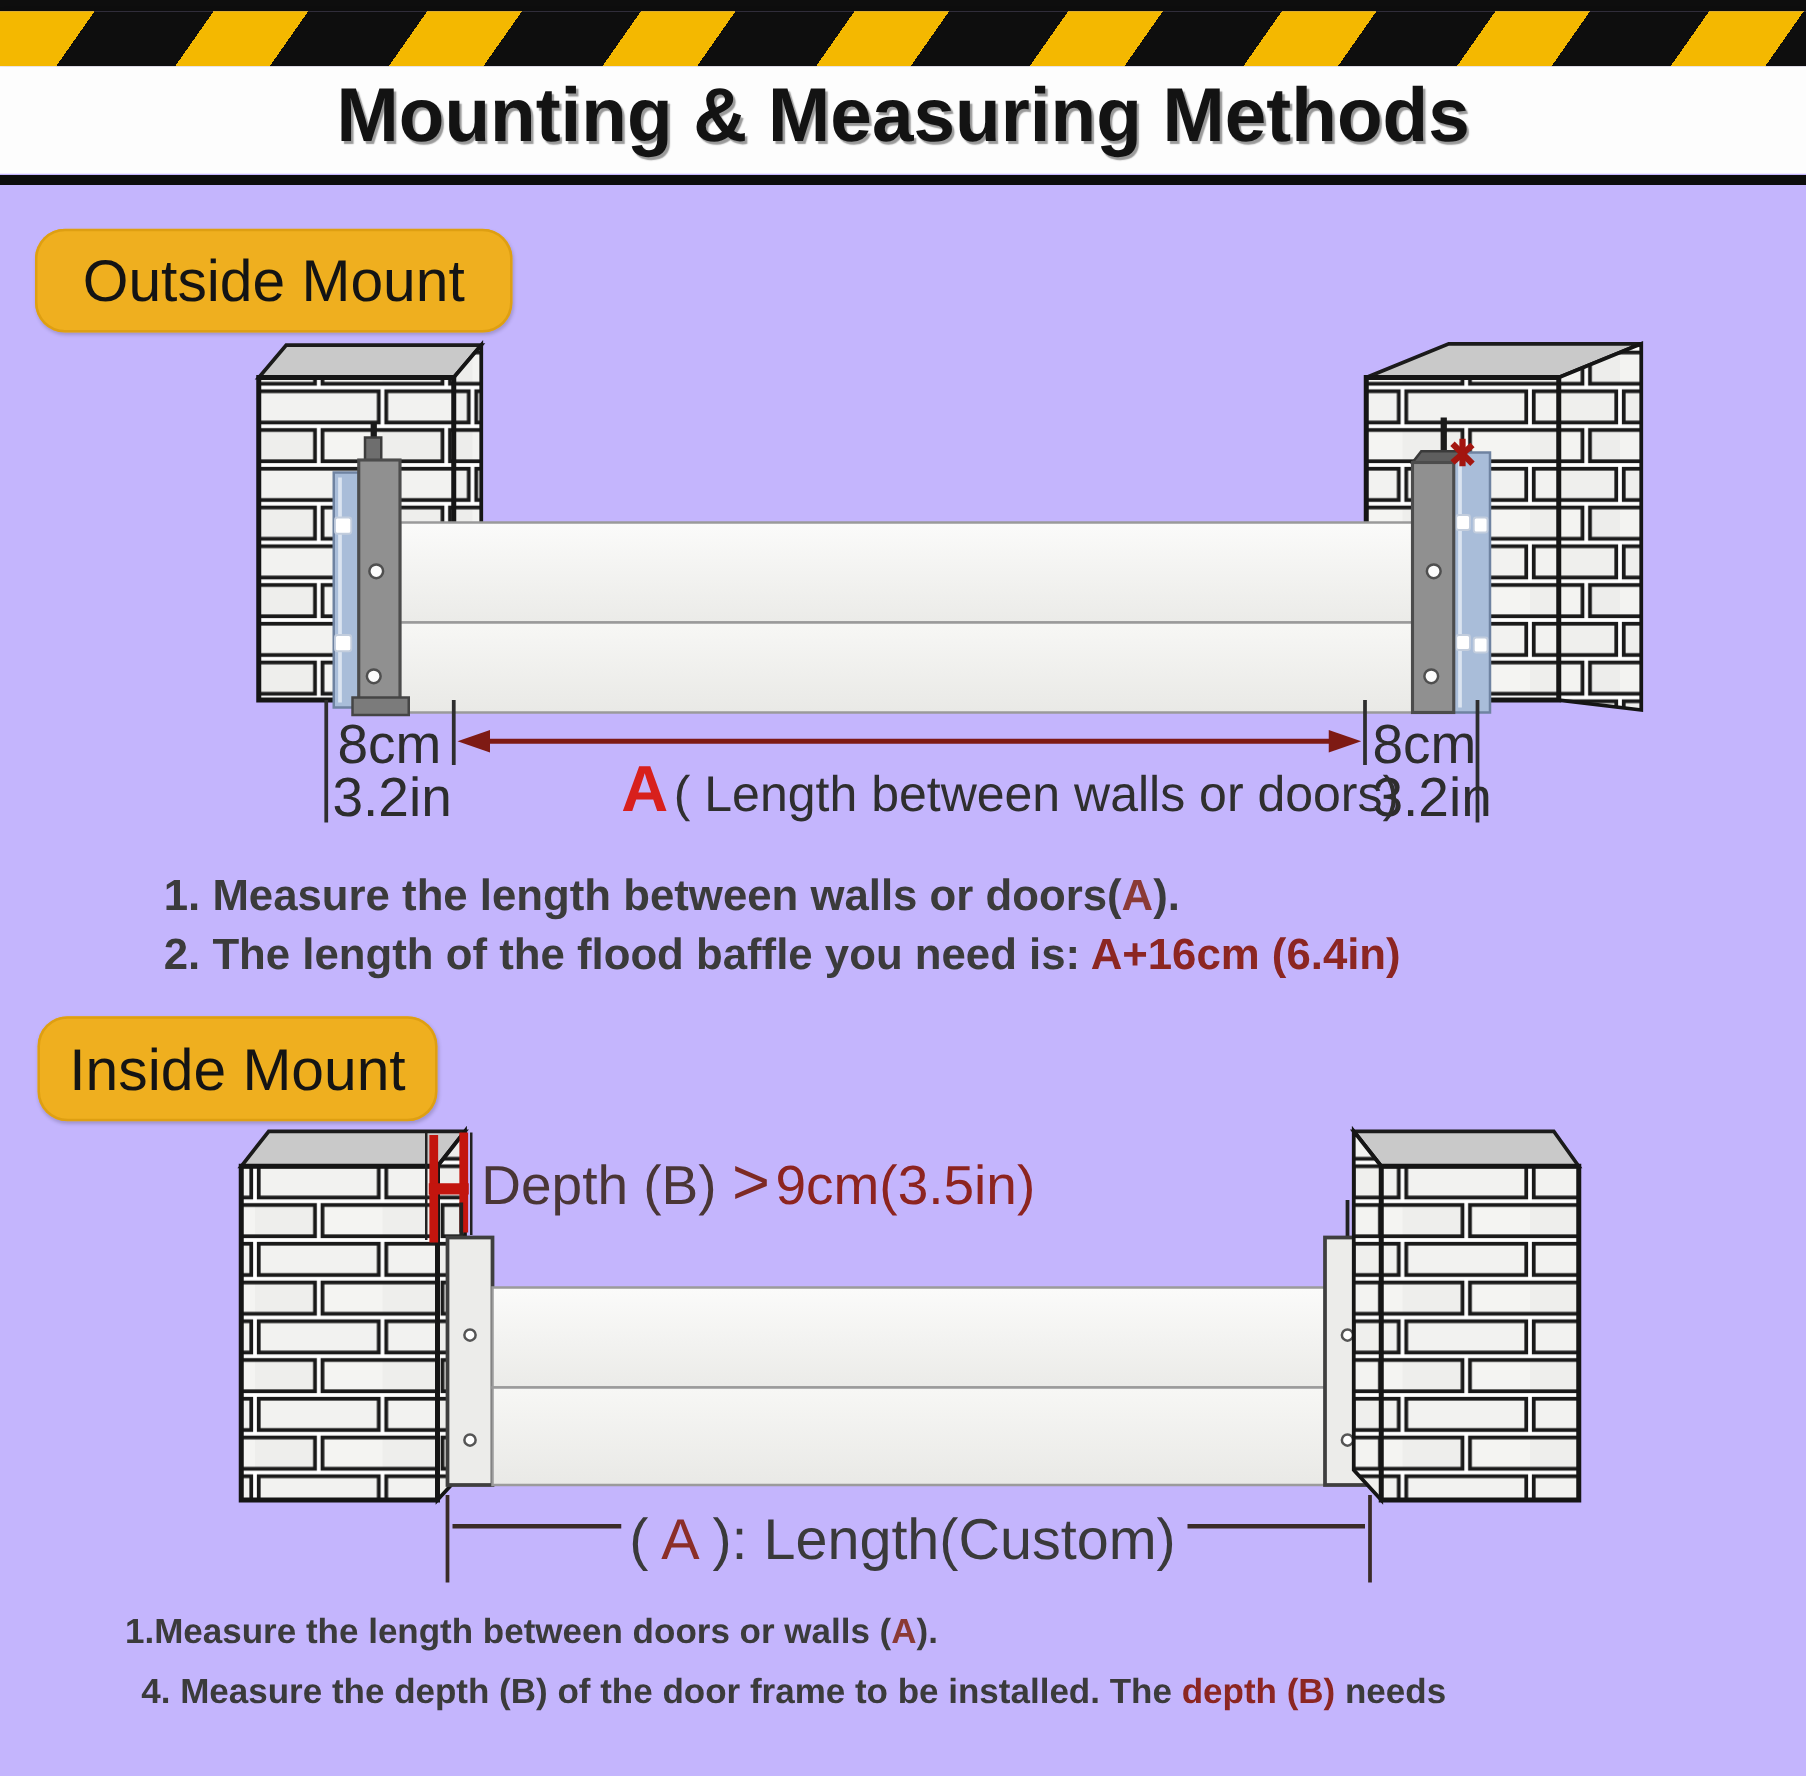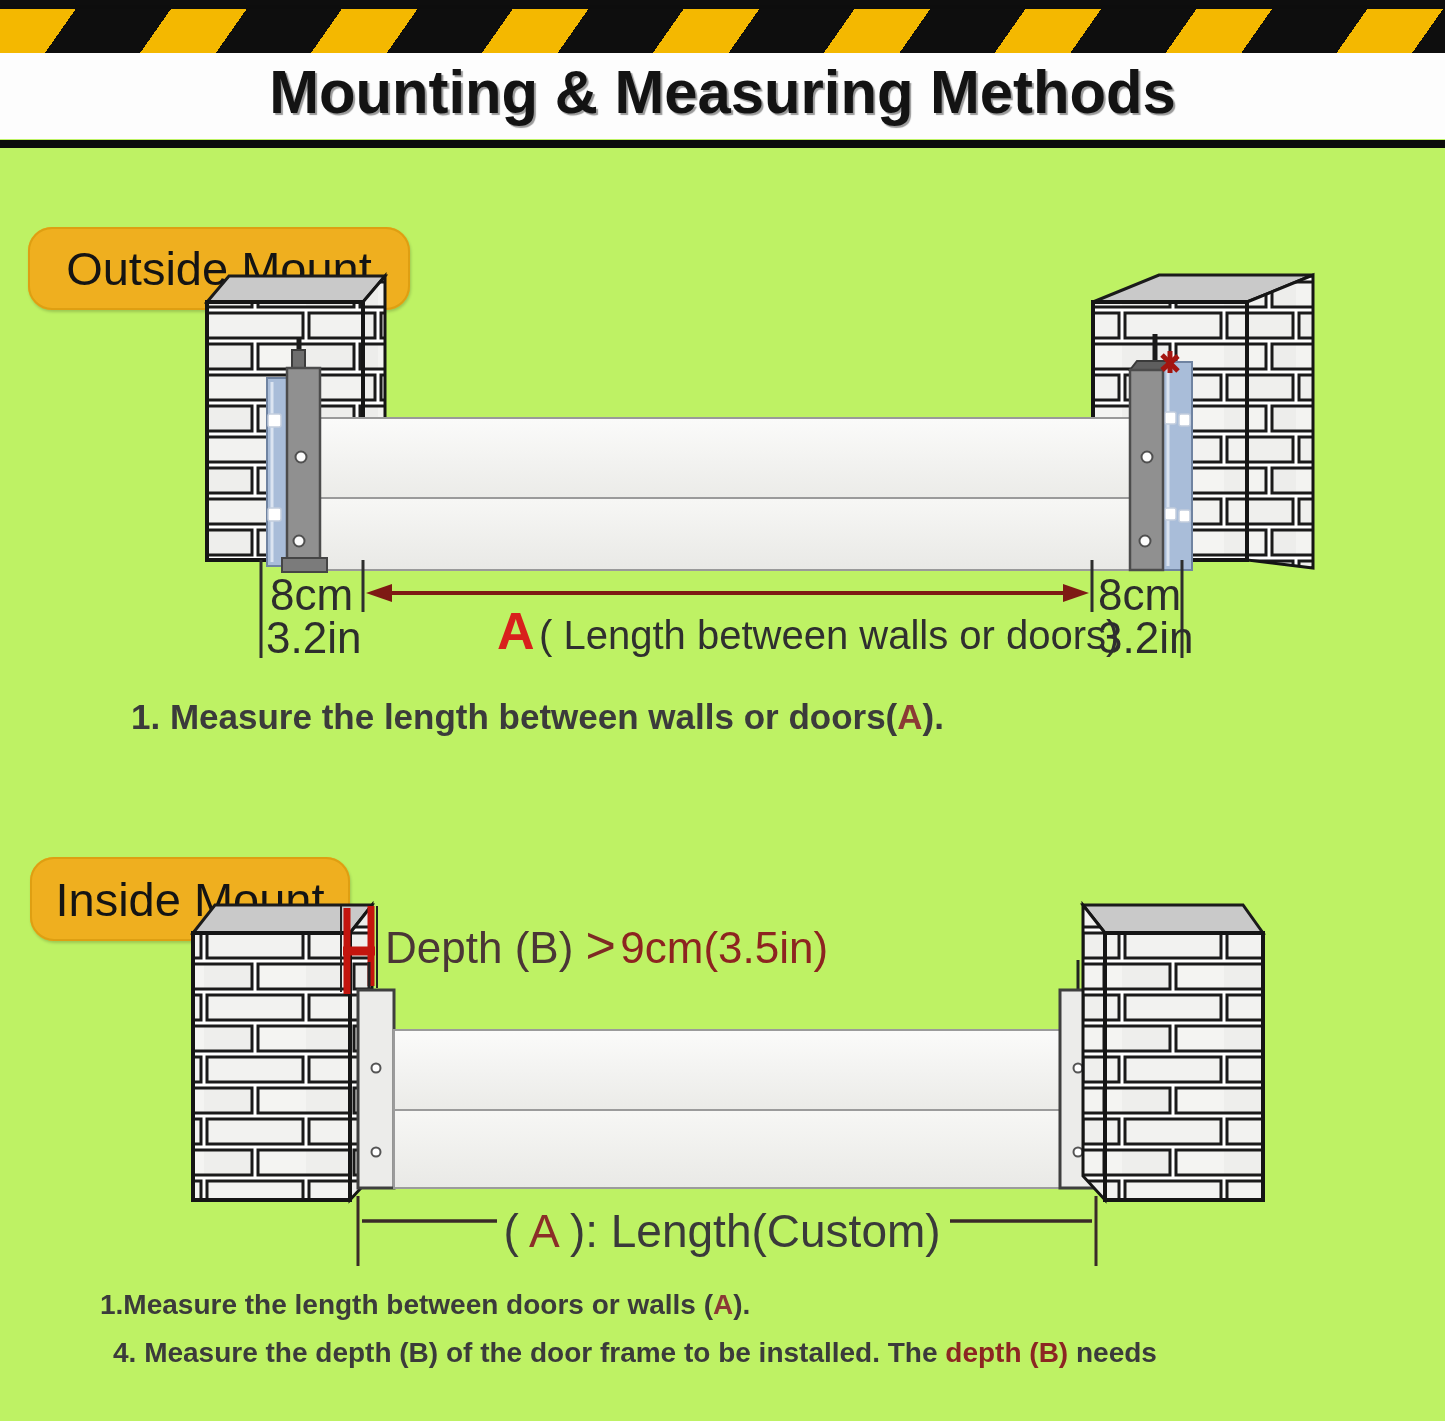--- a/index.html
+++ b/index.html
@@ -1,17 +1,17 @@
 <!DOCTYPE html>
 <html><head>
 <meta charset="utf-8">
 <style>
   html,body { margin:0; padding:0; background:#ffffff; }
   #page {
-    position:relative; width:1445px; height:1421px; background:#bef264;
+    position:relative; width:1445px; height:1421px; background:#c4b5fd;
     font-family:"Liberation Sans", sans-serif; overflow:hidden;
   }
   
   .hazard-top { position:absolute; left:0; top:0; width:100%; height:9px; background:#0E0E0E; }
   .hazard-band {
     position:absolute; left:0; top:9px; width:100%; height:44px;
     background:repeating-linear-gradient(125deg, #F4B800 0 62px, #0E0E0E 62px 140px);
     box-shadow:0 3px 6px rgba(0,0,0,0.25);
   }
   .title-band { position:absolute; left:0; top:53px; width:100%; height:86px; background:#fdfdfd; }
@@ -21,21 +21,20 @@
     text-shadow:2px 2px 1px #9a9a9a; transform:scaleX(0.98);
   }
   .header-rule { position:absolute; left:0; top:140px; width:100%; height:8px; background:#0c0c0c; }
 
   
   .pill {
     position:absolute; background:#EFAF1F; border-radius:24px;
     display:flex; align-items:center; justify-content:center;
     color:#141414; box-shadow:inset 0 0 0 2px #dE9f12, 1px 2px 3px rgba(0,0,0,0.18);
     font-size:47px;
-    margin-top:44px;
   }
   .pill-outside { left:28px; top:183px; width:382px; height:83px; }
   .pill-inside  { left:30px; top:813px; width:320px; height:84px; }
 
   
   svg.diagram { position:absolute; left:0; }
   svg text { font-family:"Liberation Sans", sans-serif; }
 
   
   .step { position:absolute; font-size:35px; color:#3B3B3B; white-space:nowrap;font-weight:bold; }
@@ -146,20 +145,23 @@
       <text x="497" y="649">
         <tspan font-size="52" font-weight="bold" fill="#D8201C">A</tspan>
         <tspan font-size="40" fill="#2F2F2F">( Length between walls or doors)</tspan>
       </text>
     </g>
   </svg>
 
   <div class="step" style="left:131px; top:697px">
     <span>1. Measure the length between walls or doors(</span><span class="accent-red-a">A</span><span>).</span>
   </div>
+  <div class="step" style="left:131px; top:744px">
+    <span>2. The length of the flood baffle you need is: </span><span class="accent-dark-red">A+16cm (6.4in)</span>
+  </div>
 
   <div class="pill pill-inside">
     <span>Inside Mount</span>
   </div>
 
   <svg class="diagram" style="top:898px" width="1445" height="378" viewBox="0 898 1445 378">
 
     <g>
       <polygon points="193,933 350,933 372,905 215,905" fill="#c9c9c9" stroke="#1b1b1b" stroke-width="3"></polygon>
       <polygon points="350,933 372,905 372,1176 350,1200" fill="url(#brickS)" stroke="#151515" stroke-width="3"></polygon>

